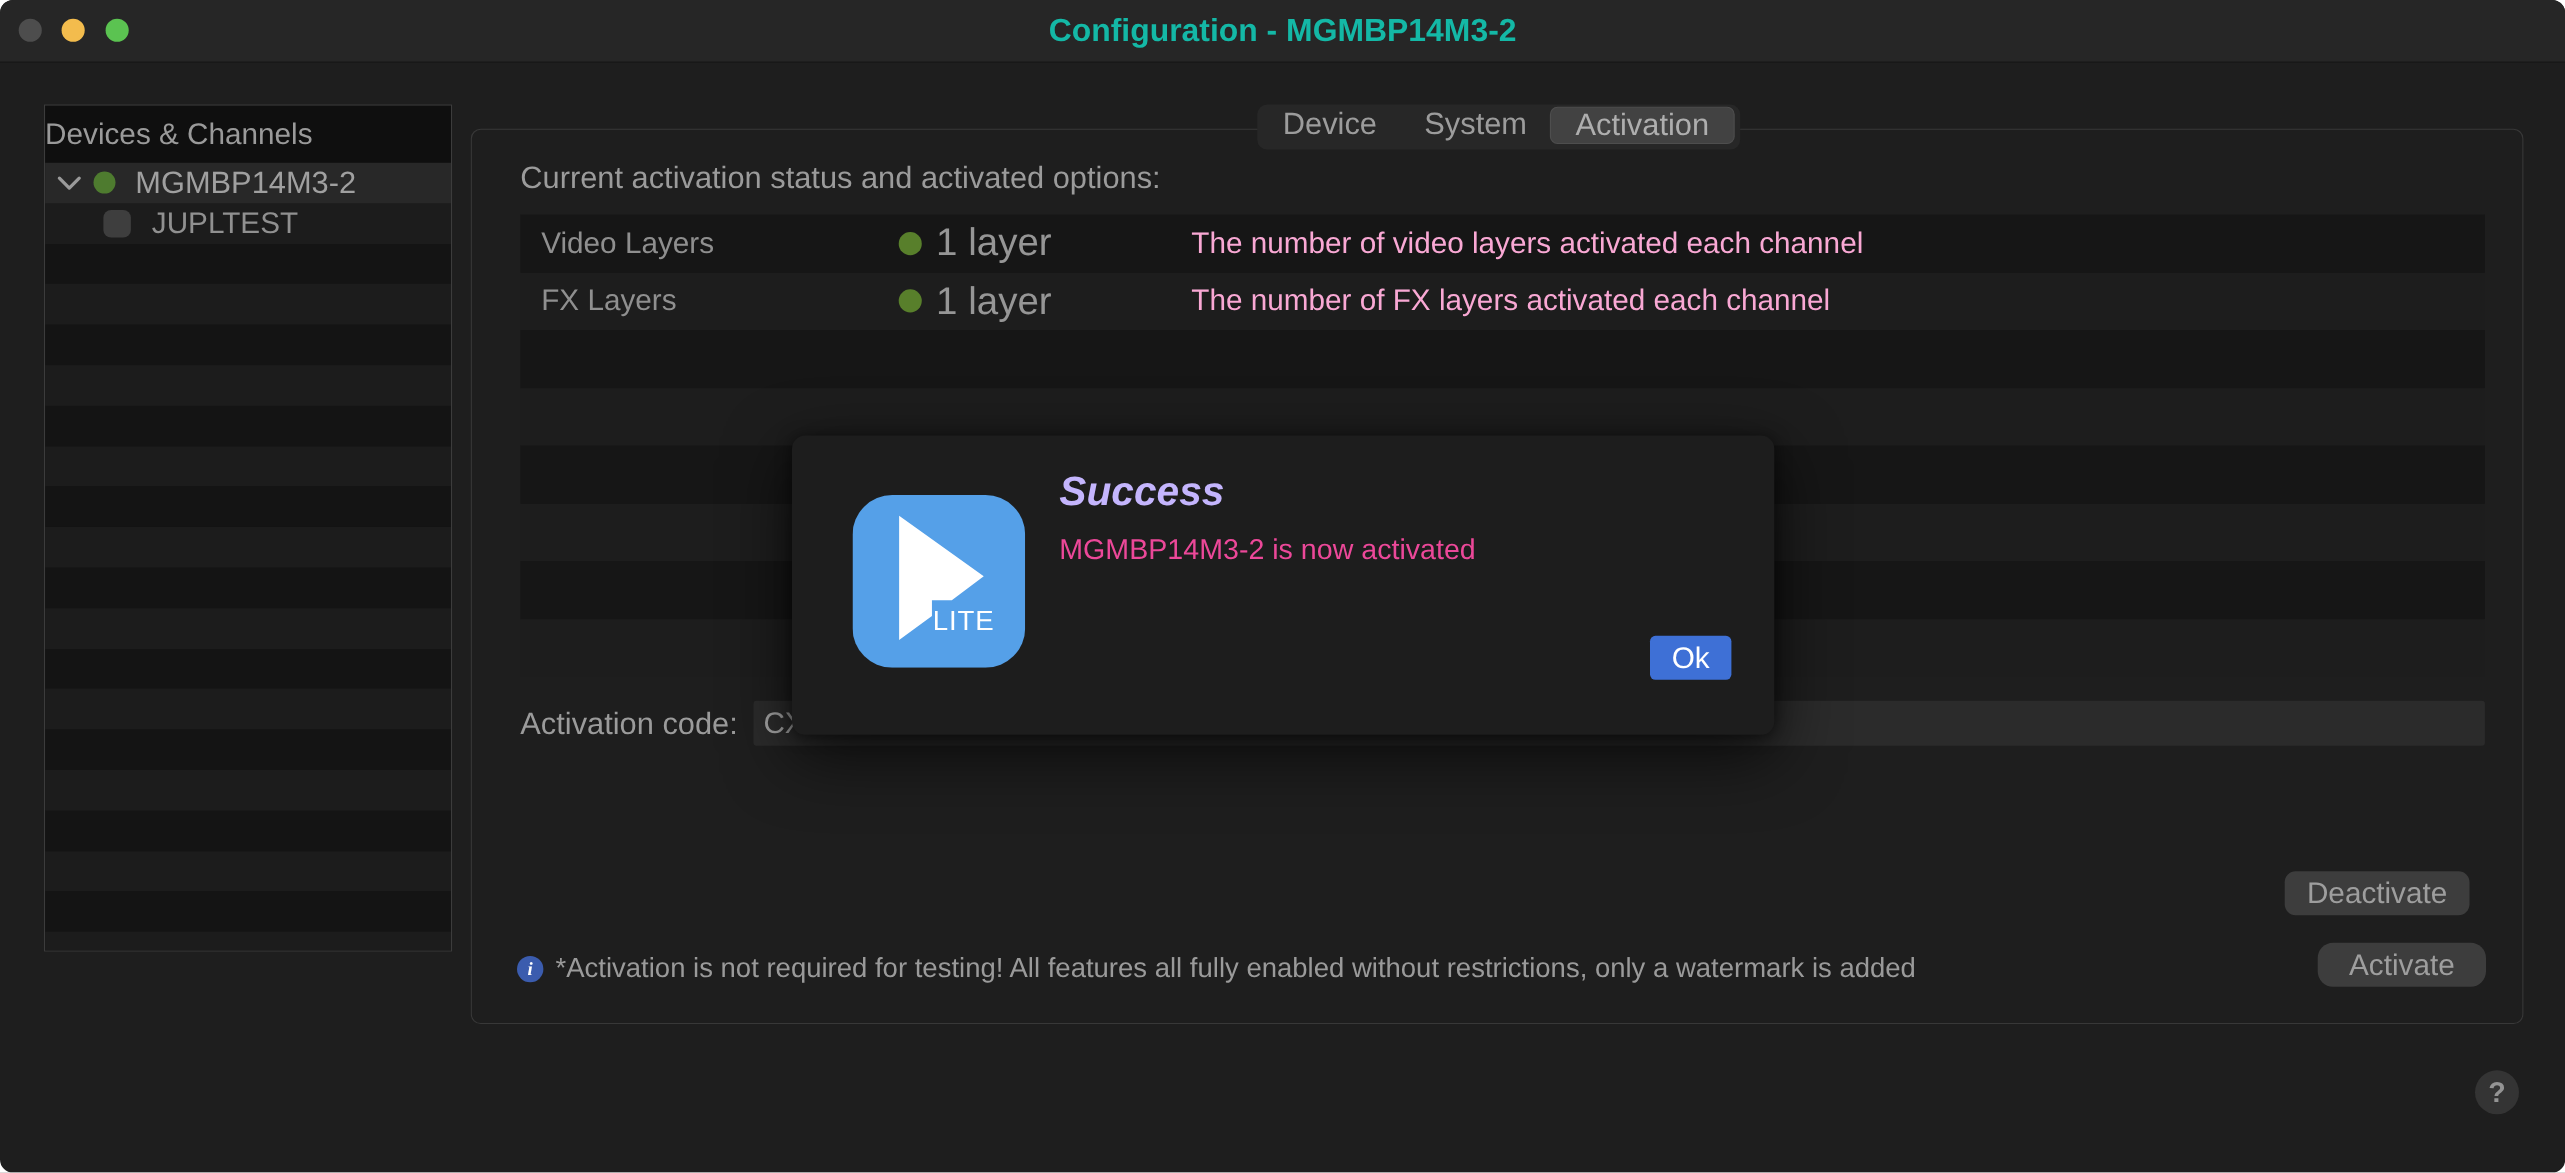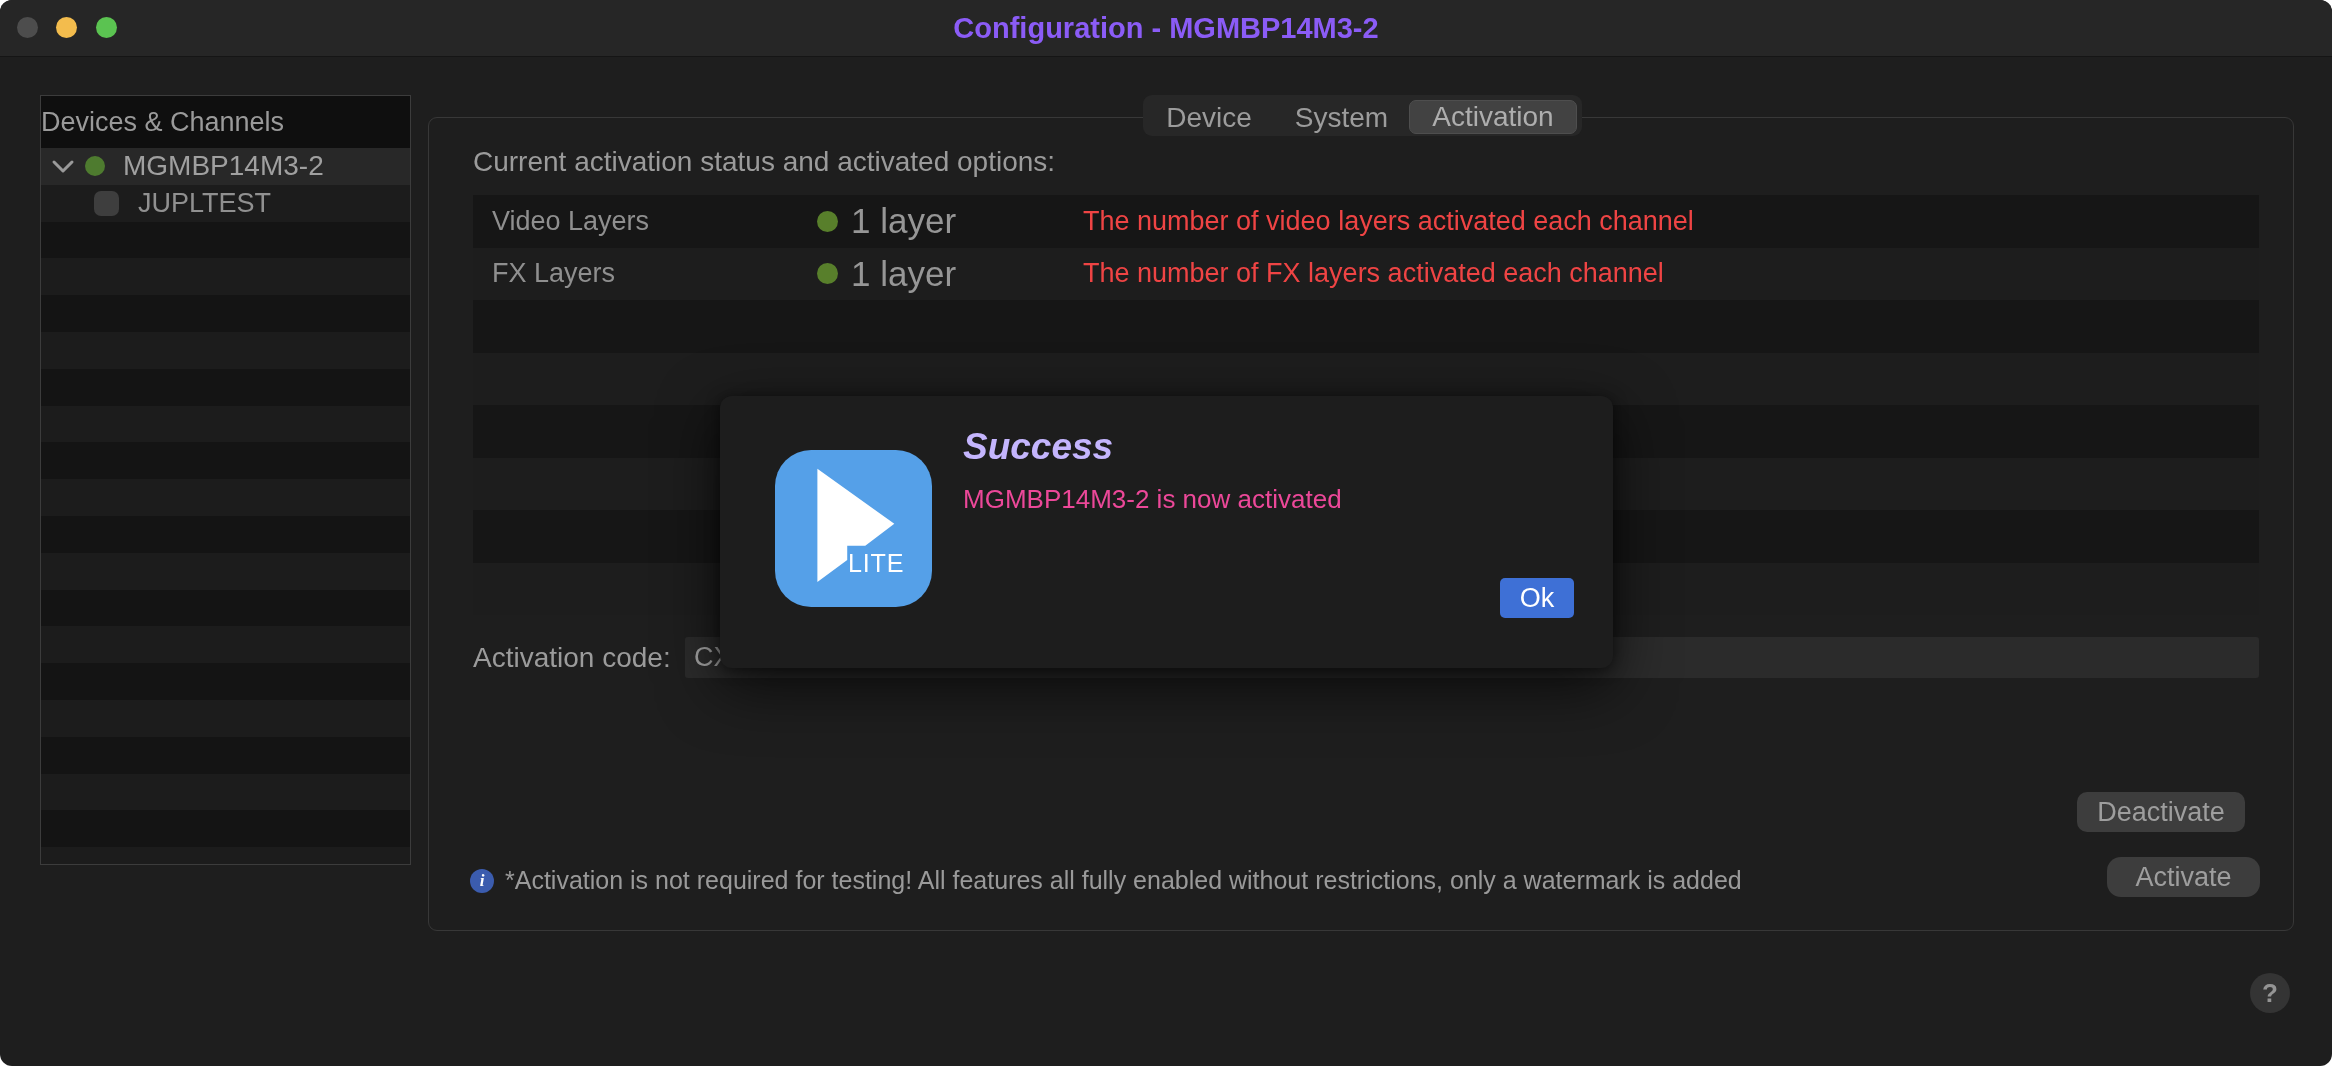--- a/index.html
+++ b/index.html
@@ -4,21 +4,21 @@
 <style>
   html,body{margin:0;padding:0;background:#ffffff;}
   *{box-sizing:border-box;font-family:"Liberation Sans","DejaVu Sans",sans-serif;}
   #screen{
     position:relative;width:2332px;height:1066px;background:#1e1e1e;
     border-radius:12px;overflow:hidden;
   }
   
   .titlebar{position:absolute;left:0;top:0;width:100%;height:57px;background:#262626;border-bottom:1px solid #151515;}
   .title{position:absolute;left:0;right:0;top:0;height:57px;line-height:57px;text-align:center;
-    font-size:29px;font-weight:700;color:#8b5cf6;}
+    font-size:29px;font-weight:700;color:#14b8a6;}
   .tl{position:absolute;top:17px;width:21px;height:21px;border-radius:50%;}
   .tl.close{left:17px;background:#4d4d4d;}
   .tl.min{left:56px;background:#f3bc4d;}
   .tl.max{left:96px;background:#5bc351;}
   
   .sidebar{position:absolute;left:40px;top:95px;width:371px;height:770px;background:#181818;
     border:1px solid #3c3c3c;overflow:hidden;}
   .sb-header{height:52px;line-height:52px;background:#0f0f0f;color:#9a9a9a;font-size:27px;}
   .sb-row{height:36.8px;display:flex;align-items:center;}
   .sb-row.selected{background:#282828;}
@@ -27,38 +27,38 @@
   .chev{margin-left:10px;flex:none;}
   .sb-dot{width:20px;height:20px;border-radius:50%;background:#4e7b2f;margin-left:10px;flex:none;}
   .sb-dev-label{margin-left:18px;font-size:28px;color:#a0a0a0;}
   .sb-check{width:25px;height:25px;border-radius:7px;background:#3e3e3e;margin-left:53px;flex:none;}
   .sb-ch-label{margin-left:19px;font-size:27px;color:#909090;}
   
   .panel{position:absolute;left:428px;top:117px;width:1866px;height:814px;background:#1e1e1e;
     border:1px solid #383838;border-radius:9px;}
   
   .tabs{position:absolute;left:1143px;top:95px;width:439px;height:41px;background:#272727;
-    border-radius:9px;display:flex;align-items:flex-end;padding:2px;}
+    border-radius:9px;display:flex;align-items:flex-start;padding:2px;}
   .tab{display:flex;align-items:center;justify-content:center;font-size:28px;color:#9c9c9c;}
   .tab.t0{width:128px;}
   .tab.t1{width:135px;}
   .tab.sel{width:168px;background:#424242;border:1px solid #4e4e4e;border-radius:7px;color:#aeaeae;}
   .tab-div{width:1px;background:#3a3a3a;margin:8px 0;}
   
   .heading{position:absolute;left:473px;top:146px;font-size:28px;color:#9b9b9b;}
   
   .table{position:absolute;left:473px;top:195px;width:1786px;display:grid;grid-auto-rows:52.5px;}
   .trow{display:flex;align-items:center;padding-left:19px;}
   .trow:nth-child(odd){background:#161616;}
   .trow:nth-child(even){background:#1d1d1d;}
   .t-name{width:325px;font-size:27px;color:#8f8f8f;}
   .t-status{width:266px;display:flex;align-items:center;}
   .t-dot{width:21px;height:21px;border-radius:50%;background:#587f2b;flex:none;}
   .t-layer{margin-left:13px;font-size:35px;color:#969696;}
-  .t-desc{flex:1;font-size:27px;color:#ef4444;}
+  .t-desc{flex:1;font-size:27px;color:#f9a8d4;}
   
   .code-label{position:absolute;left:473px;top:637px;height:41px;line-height:41px;font-size:28px;color:#9b9b9b;}
   .code-input{position:absolute;left:685px;top:637px;width:1574px;height:41px;background:#2b2b2b;border-radius:3px;
     line-height:41px;font-size:27px;color:#a2a2a2;padding-left:9px;}
   
   .btn{position:absolute;height:40px;background:#3d3d3d;border-radius:10px;border:none;
     display:flex;align-items:center;justify-content:center;font-size:27px;color:#9e9e9e;}
   .btn-deactivate{left:2077px;top:792px;width:168px;}
   .btn-activate{left:2107px;top:857px;width:153px;border-radius:14px;}
   

